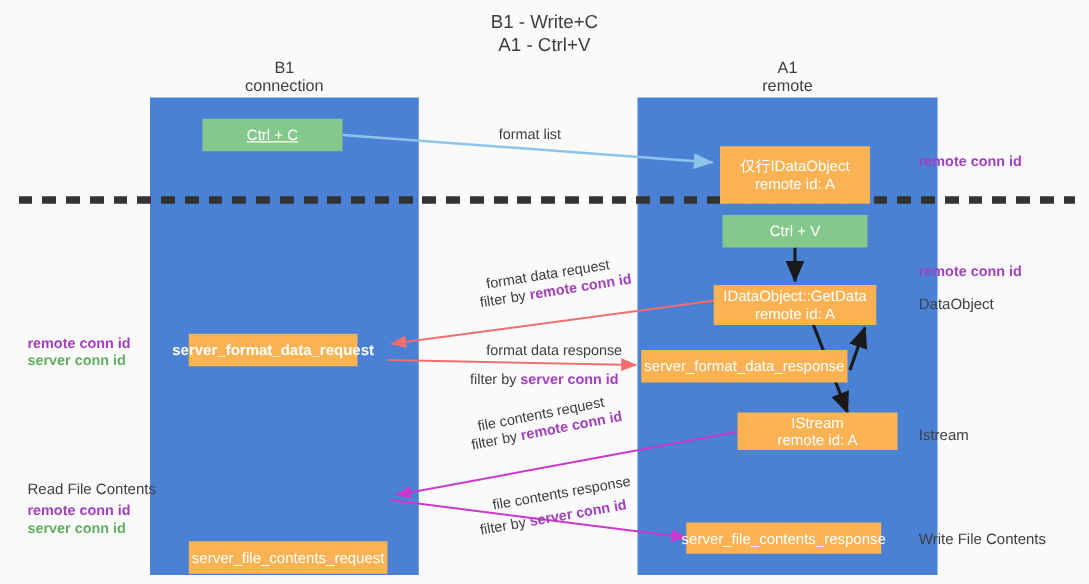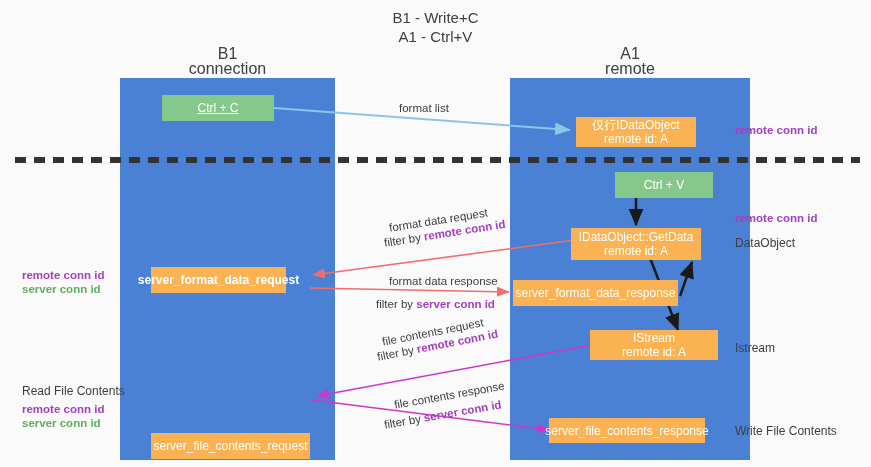--- a/index.html
+++ b/index.html
@@ -18,21 +18,21 @@
   #edges{position:absolute;left:0;top:0;width:871px;height:467px;pointer-events:none;}
 
   
   .title{
     position:absolute;left:0;top:8px;width:871px;
     text-align:center;font-size:15px;line-height:19px;color:#3c4043;
   }
 
   
   .col-head{
-    position:absolute;text-align:center;font-size:16px;line-height:15px;color:#3c4043;
+    position:absolute;text-align:center;font-size:13px;line-height:15px;color:#3c4043;
   }
 
   
   .panel{position:absolute;background:#4a81d4;}
 
   
   .node{
     position:absolute;display:flex;align-items:center;justify-content:center;
     text-align:center;color:#ffffff;font-size:12px;line-height:14px;
     box-sizing:border-box;padding:2px 4px;
@@ -114,26 +114,26 @@
   </svg>
 
   <div class="divider"></div>
 
   <div class="node green" style="left:162px;top:95px;width:112px;height:26px;text-decoration:underline;">Ctrl + C</div>
 
   <div class="node orange" style="left:151px;top:267px;width:135px;height:26px;font-weight:bold;">server_format_data_request</div>
 
   <div class="node orange" style="left:151px;top:385px;width:159px;height:26px;margin-top:48px;">server_file_contents_request</div>
 
-  <div class="node orange" style="left:576px;top:117px;width:120px;height:30px;flex-direction:column;">
+  <div class="node orange" style="left:576px;top:117px;width:120px;height:46px;flex-direction:column;">
     <span>仅行IDataObject</span>
     <span>remote id: A</span>
   </div>
 
-  <div class="node green" style="left:578px;top:172px;width:98px;height:26px;margin-left:37px;">Ctrl + V</div>
+  <div class="node green" style="left:578px;top:172px;width:116px;height:26px;">Ctrl + V</div>
 
   <div class="node orange" style="left:571px;top:228px;width:130px;height:32px;flex-direction:column;">
     <span>IDataObject::GetData</span>
     <span>remote id: A</span>
   </div>
 
   <div class="node orange" style="left:513px;top:280px;width:165px;height:26px;">server_format_data_response</div>
 
   <div class="node orange" style="left:590px;top:330px;width:128px;height:30px;flex-direction:column;">
     <span>IStream</span>

